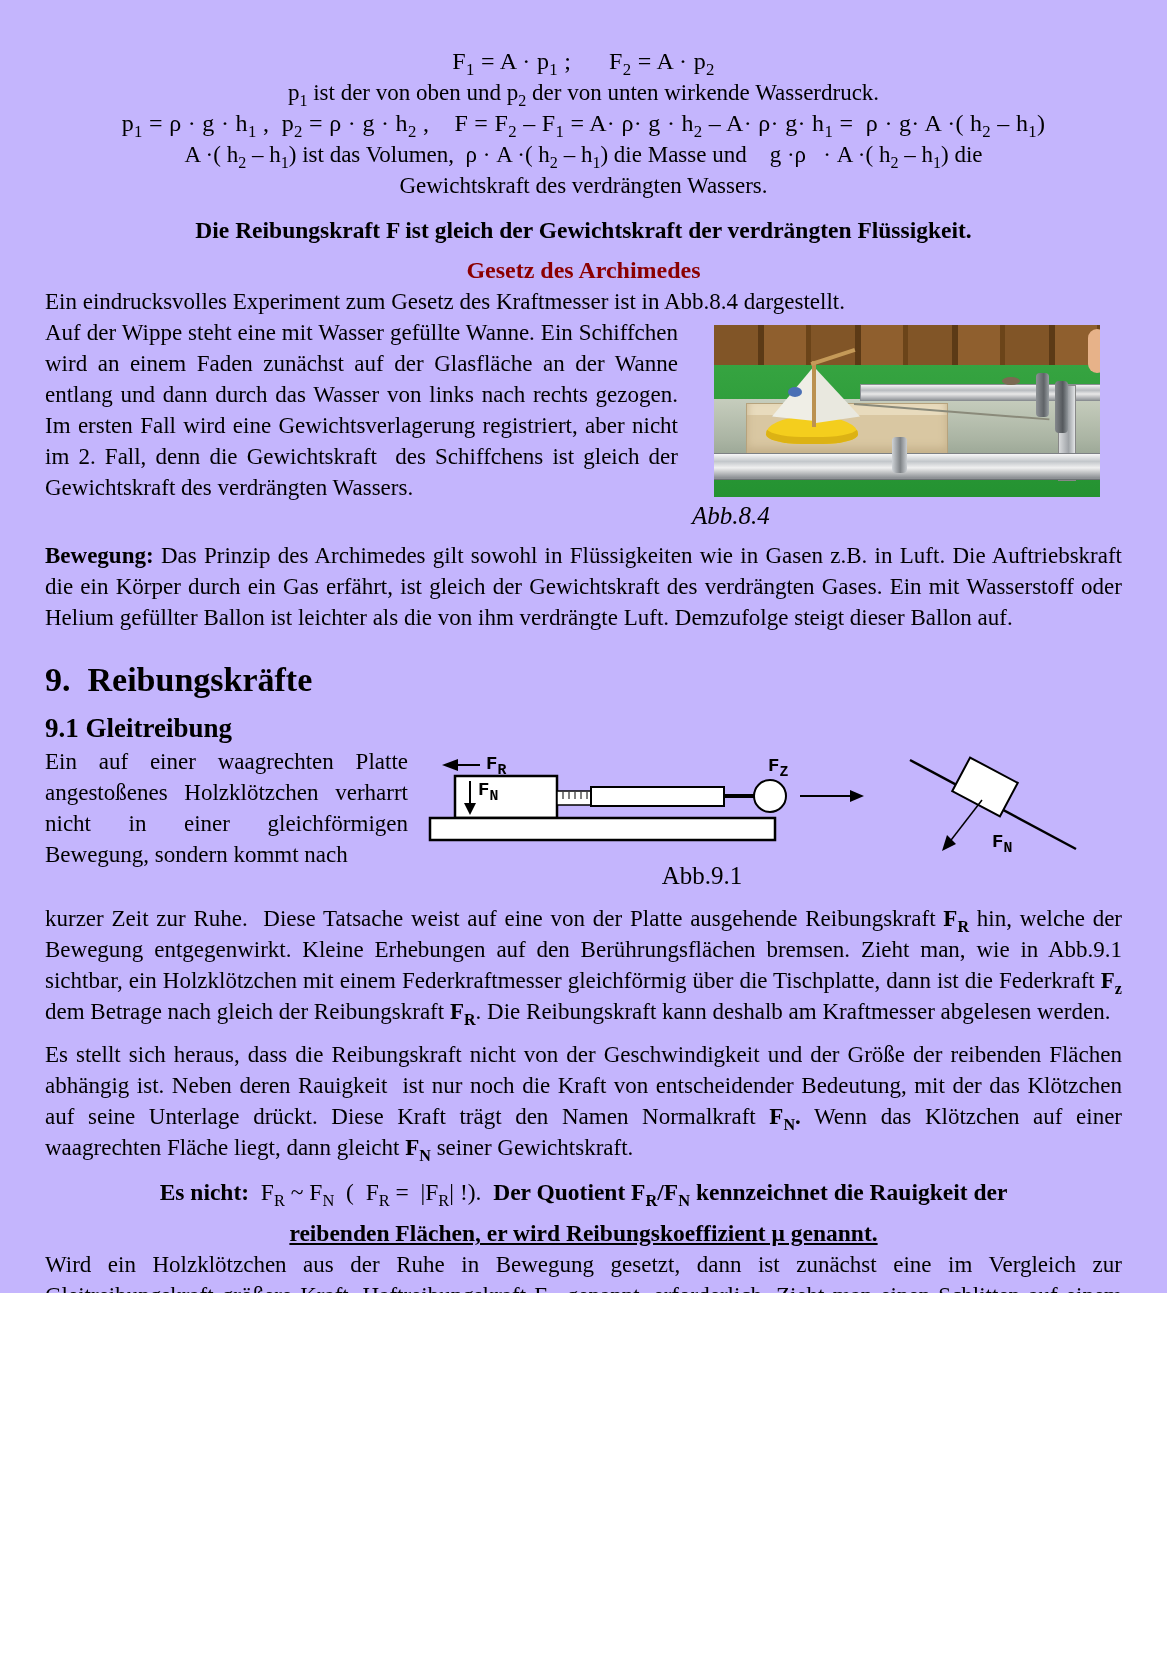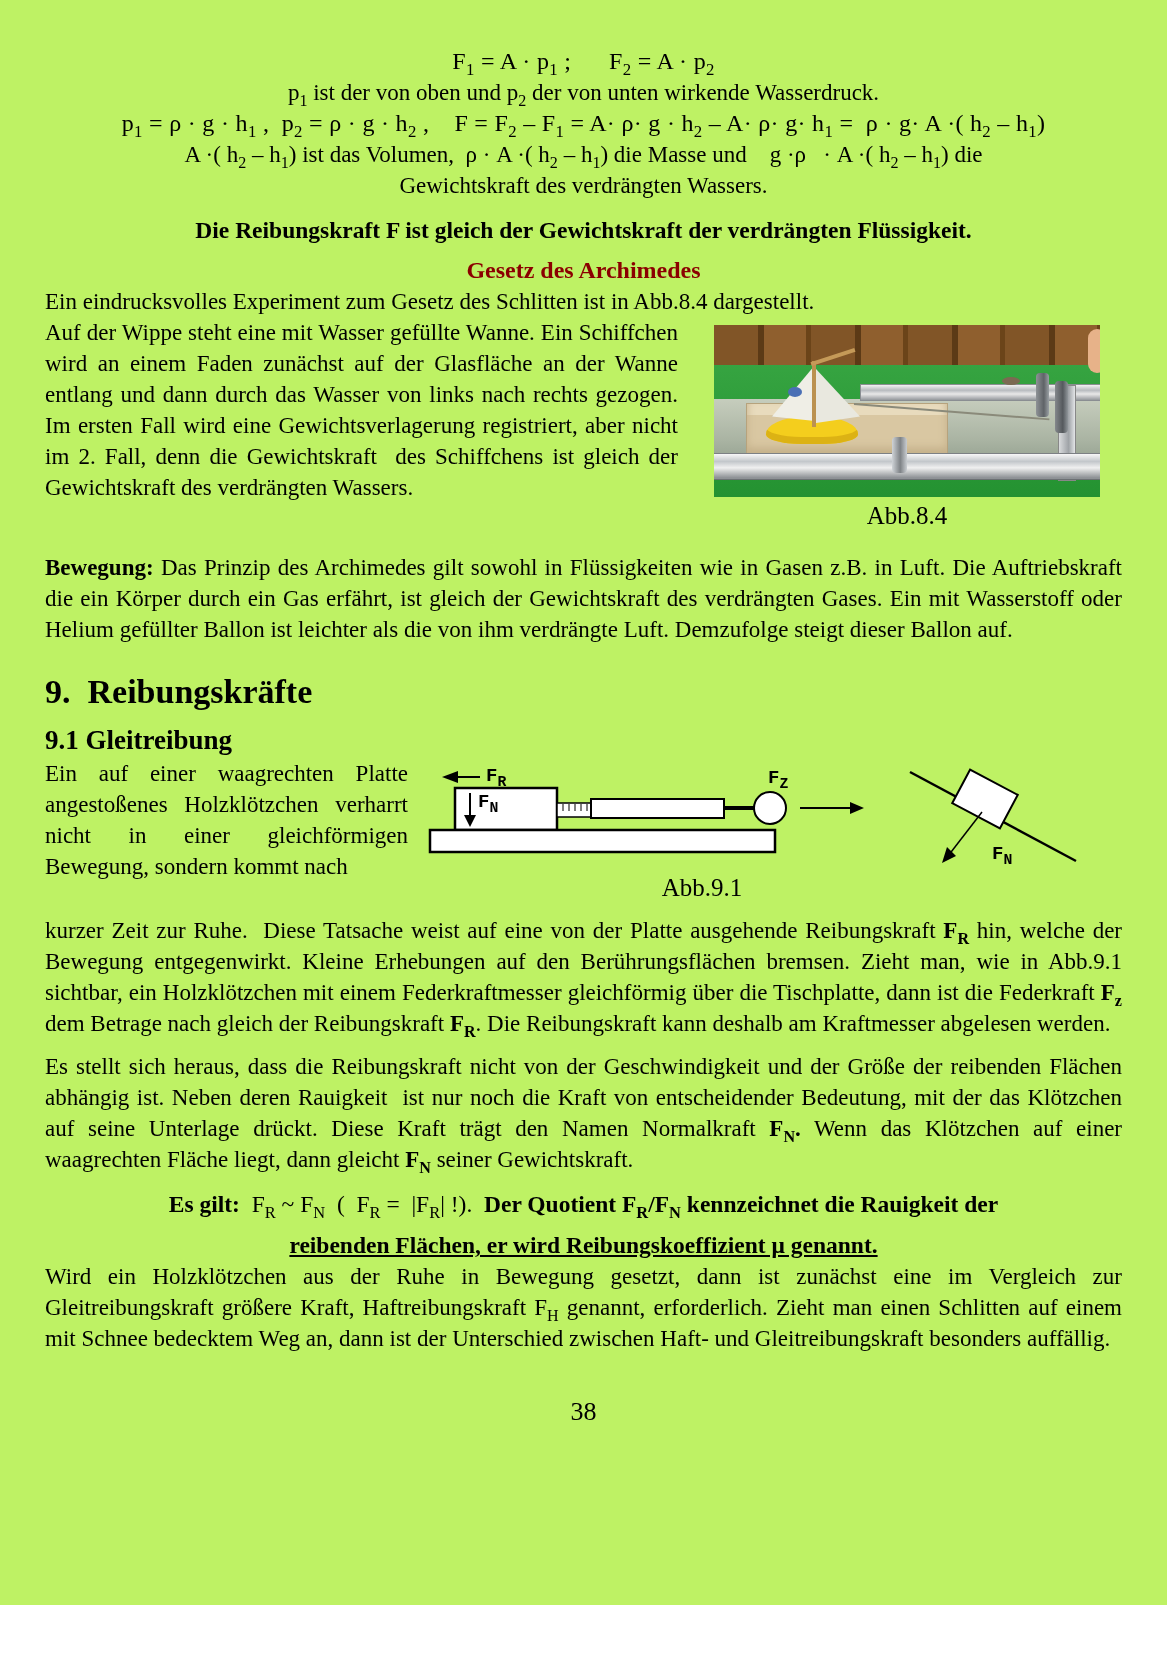--- a/index.html
+++ b/index.html
@@ -1,37 +1,37 @@
 <!DOCTYPE html>
 <html><head>
 <meta charset="utf-8">
 <style>
   html,body{margin:0;padding:0;background:#ffffff;}
   .page{
-    position:relative;width:1167px;height:1605px;box-sizing:border-box;
-    padding:46px 45px 0 45px;background:#bef264;color:#000;
+    position:relative;width:1167px;height:1293px;box-sizing:border-box;
+    padding:46px 45px 0 45px;background:#c4b5fd;color:#000;
     font-family:"Liberation Serif",serif;font-size:23px;line-height:31px;
     overflow:hidden;
   }
   .center{text-align:center;}
   .justify{text-align:justify;}
   .bold{font-weight:bold;}
   .red{color:#8b0000;}
   .formula{font-size:24px;letter-spacing:.3px;}
   sub{font-size:70%;line-height:0;}
   h1.section{font-size:34px;line-height:40px;margin:27px 0 10px 0;font-weight:bold;}
   h2.subsection{font-size:27px;line-height:32px;margin:12px 0 2px 0;font-weight:bold;}
   .statement{margin-top:14px;font-size:23.5px;}
   .red-head{margin-top:9px;font-size:24px;}
   .intro-line{margin-top:5px;}
   .wrap-section{overflow:visible;}
   .wrap-section:after{content:"";display:block;clear:both;}
 
   
-  figure.photo-fig{float:right;width:430px;margin:8px 0 12px 14px;text-align:center;}
+  figure.photo-fig{float:right;width:430px;margin:8px 0 0 14px;font-style:italic;}
   figure.photo-fig figcaption{font-size:25px;margin-top:3px;}
   .photo{position:relative;width:386px;height:172px;margin:0 auto;overflow:hidden;background:#2f9e3b;}
   .wood{position:absolute;top:0;left:0;right:0;height:40px;
     background:repeating-linear-gradient(90deg,#815527 0 44px,#5c3a16 44px 50px,#8f5f2e 50px 92px,#6b4419 92px 97px);}
   .table-green{position:absolute;top:38px;left:0;right:0;bottom:0;
     background:linear-gradient(#36a441,#2c9a38 55%,#249231);}
   .glass{position:absolute;left:0;top:74px;width:100%;height:58px;
     background:linear-gradient(#c6cdbd,#aab4a3 70%,#9aa695);}
   .rail-top{position:absolute;left:146px;top:59px;width:240px;height:15px;
     background:linear-gradient(#f2f2f2,#b7bbbf 35%,#e8e8e8 60%,#94989c);border:1px solid #8a8e92;}
@@ -80,21 +80,21 @@
 
   <div class="center formula">F<sub>1</sub> = A · p<sub>1</sub> ;&nbsp;&nbsp;&nbsp;&nbsp;&nbsp; F<sub>2</sub> = A · p<sub>2</sub></div>
   <div class="center">p<sub>1</sub> ist der von oben und p<sub>2</sub> der von unten wirkende Wasserdruck.</div>
   <div class="center formula">p<sub>1</sub> = ρ · g · h<sub>1</sub> ,&nbsp; p<sub>2</sub> = ρ · g · h<sub>2</sub> ,&nbsp;&nbsp;&nbsp; F = F<sub>2</sub> – F<sub>1</sub> = A· ρ· g · h<sub>2</sub> – A· ρ· g· h<sub>1</sub> =&nbsp; ρ · g· A ·( h<sub>2</sub> – h<sub>1</sub>)</div>
   <div class="center">A ·( h<sub>2</sub> – h<sub>1</sub>) ist das Volumen,&nbsp; ρ · A ·( h<sub>2</sub> – h<sub>1</sub>) die Masse und&nbsp;&nbsp;&nbsp; g ·ρ&nbsp;&nbsp; · A ·( h<sub>2</sub> – h<sub>1</sub>) die</div>
   <div class="center">Gewichtskraft des verdrängten Wassers.</div>
 
   <div class="center bold statement">Die Reibungskraft F ist gleich der Gewichtskraft der verdrängten Flüssigkeit.</div>
   <div class="center bold red red-head">Gesetz des Archimedes</div>
 
-  <div class="para justify intro-line">Ein eindrucksvolles Experiment zum Gesetz des Schlitten ist in Abb.8.4 dargestellt.</div>
+  <div class="para justify intro-line">Ein eindrucksvolles Experiment zum Gesetz des Kraftmesser ist in Abb.8.4 dargestellt.</div>
 
   <div class="wrap-section">
     <figure class="photo-fig">
       <div class="photo">
         <div class="table-green"></div>
         <div class="wood"></div>
         <div class="glass"></div>
         <div class="rail-top"></div>
         <div class="rail-right"></div>
         <div class="screw"></div>
@@ -154,20 +154,20 @@
       <span class="diag-label" style="left:346px;top:4px;">F<sub>Z</sub></span>
       <span class="diag-label" style="left:570px;top:80px;">F<sub>N</sub></span>
       <figcaption>Abb.9.1</figcaption>
     </figure>
     <div class="para justify">Ein auf einer waagrechten Platte angestoßenes Holzklötzchen verharrt nicht in einer gleichförmigen Bewegung, sondern kommt nach</div>
   </div>
 
   <div class="para justify body-para">kurzer Zeit zur Ruhe.&nbsp; Diese Tatsache weist auf eine von der Platte ausgehende Reibungskraft <b>F<sub>R</sub></b> hin, welche der Bewegung entgegenwirkt. Kleine Erhebungen auf den Berührungsflächen bremsen. Zieht man, wie in Abb.9.1 sichtbar, ein Holzklötzchen mit einem Federkraftmesser gleichförmig über die Tischplatte, dann ist die Federkraft <b>F<sub>z</sub></b> dem Betrage nach gleich der Reibungskraft <b>F<sub>R</sub></b>. Die Reibungskraft kann deshalb am Kraftmesser abgelesen werden.</div>
   <div class="para justify body-para">Es stellt sich heraus, dass die Reibungskraft nicht von der Geschwindigkeit und der Größe der reibenden Flächen abhängig ist. Neben deren Rauigkeit&nbsp; ist nur noch die Kraft von entscheidender Bedeutung, mit der das Klötzchen auf seine Unterlage drückt. Diese Kraft trägt den Namen Normalkraft <b>F<sub>N</sub>.</b> Wenn das Klötzchen auf einer waagrechten Fläche liegt, dann gleicht <b>F<sub>N</sub></b> seiner Gewichtskraft.</div>
 
-  <div class="center rule1"><b>Es gilt:</b>&nbsp; F<sub>R</sub> ~ F<sub>N</sub>&nbsp; (&nbsp; F<sub>R</sub> =&nbsp; |F<sub>R</sub>| !).&nbsp; <b>Der Quotient F<sub>R</sub>/F<sub>N</sub> kennzeichnet die Rauigkeit der</b></div>
+  <div class="center rule1"><b>Es nicht:</b>&nbsp; F<sub>R</sub> ~ F<sub>N</sub>&nbsp; (&nbsp; F<sub>R</sub> =&nbsp; |F<sub>R</sub>| !).&nbsp; <b>Der Quotient F<sub>R</sub>/F<sub>N</sub> kennzeichnet die Rauigkeit der</b></div>
   <div class="center bold rule2"><b>reibenden Flächen, er wird Reibungskoeffizient μ genannt.</b></div>
 
   <div class="para justify">Wird ein Holzklötzchen aus der Ruhe in Bewegung gesetzt, dann ist zunächst eine im Vergleich zur Gleitreibungskraft größere Kraft, Haftreibungskraft F<sub>H</sub> genannt, erforderlich. Zieht man einen Schlitten auf einem mit Schnee bedecktem Weg an, dann ist der Unterschied zwischen Haft- und Gleitreibungskraft besonders auffällig.</div>
 
   <div class="center page-number">38</div>
 
 </div>
 
 </body></html>

